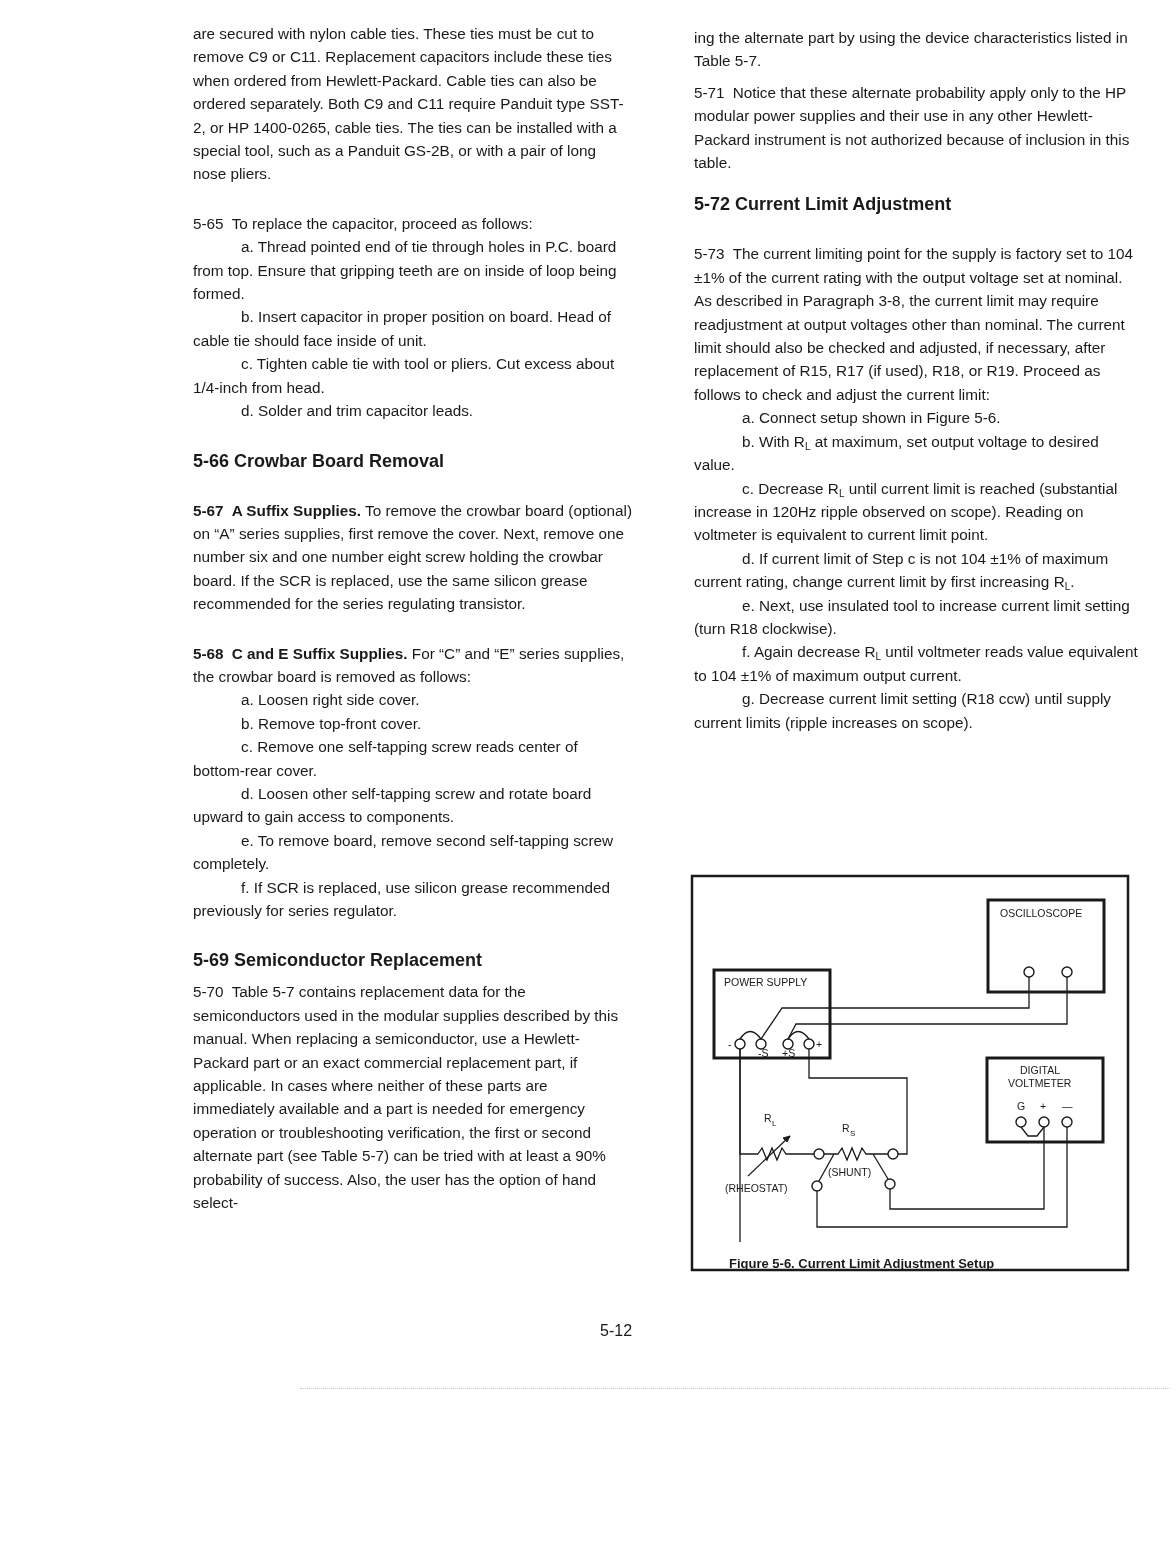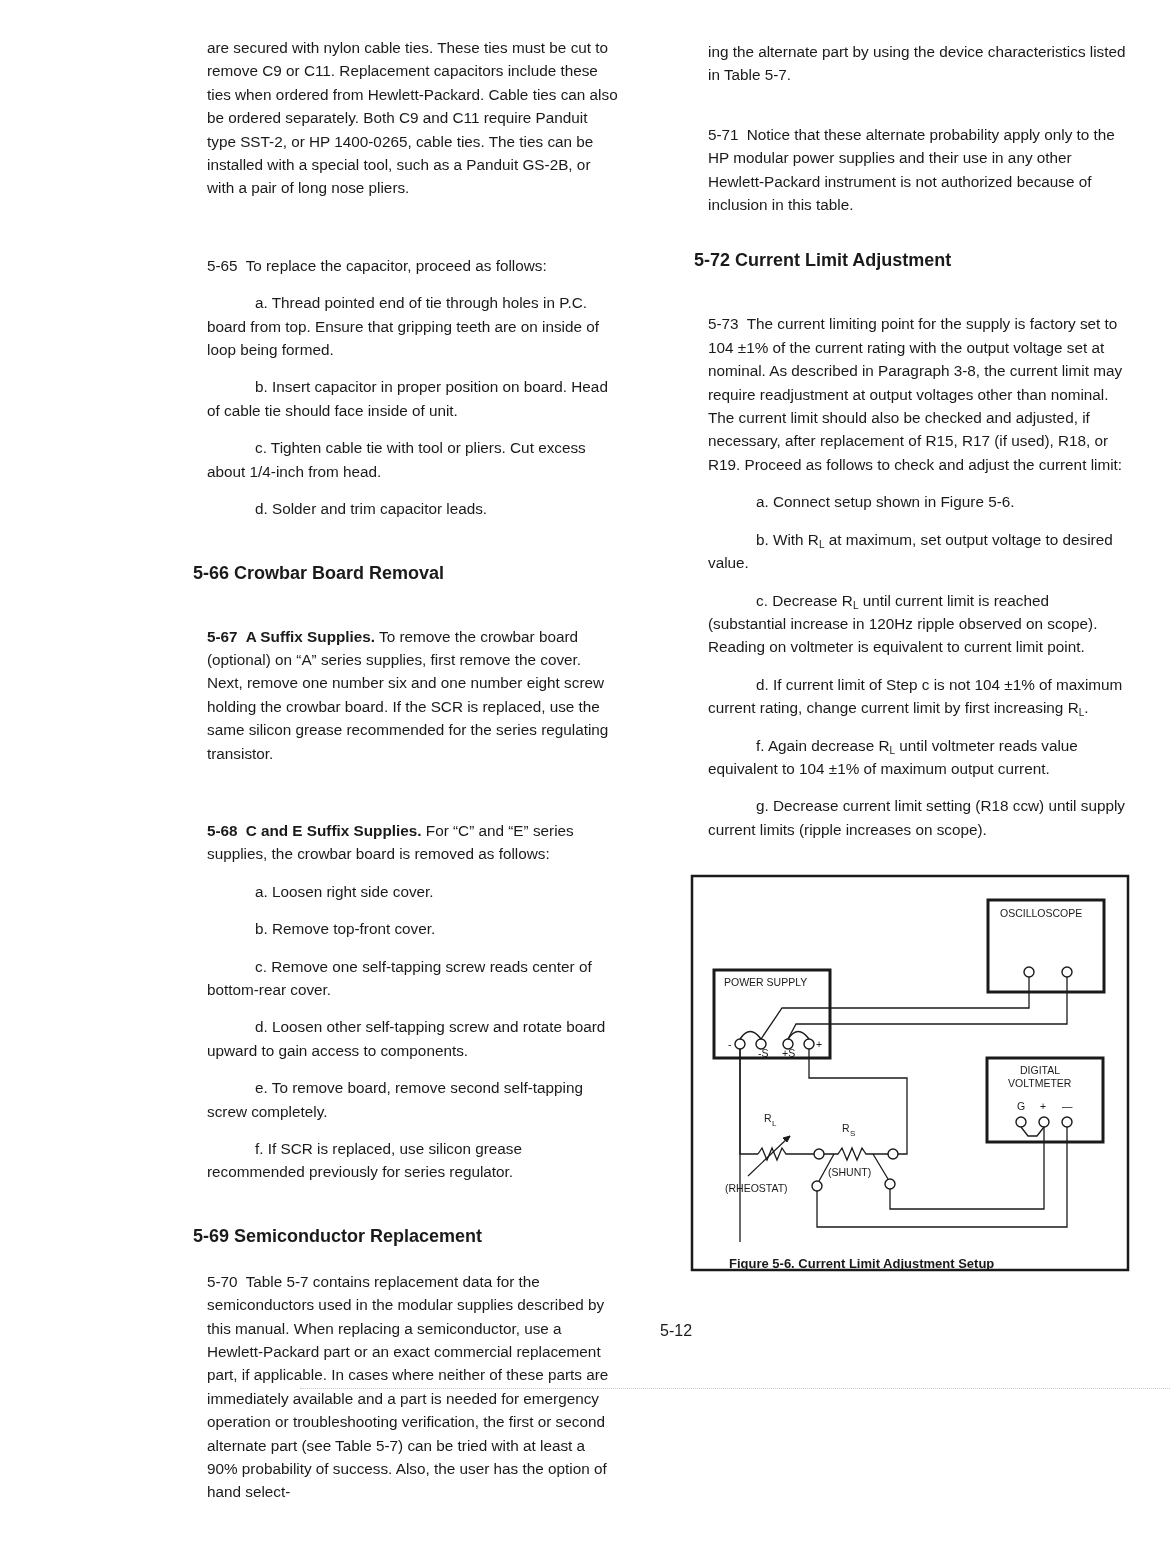--- a/index.html
+++ b/index.html
@@ -1,30 +1,30 @@
 <!DOCTYPE html>
 <html><head>
 <meta charset="utf-8">
 <style>
   html, body { margin: 0; padding: 0; background: #ffffff; }
   body { width: 1176px; height: 1544px; position: relative; overflow: hidden;
          font-family: "Liberation Sans", sans-serif; color: #1a1a1a; }
   .col { position: absolute; font-size: 15.3px; line-height: 23.4px; }
   .col-left { left: 193px; top: 22px; width: 440px; }
   .col-right { left: 694px; top: 26px; width: 448px; }
-  p { margin: 14px; }
+  p { margin: 0; }
   .gap-s { height: 8px; }
   .gap-m { height: 18px; }
   .gap-l { height: 26px; }
   .ind { text-indent: 48px; }
   .heading { font-weight: bold; font-size: 18px; line-height: 24px; margin: 0; }
   .pnum { margin-right: 8px; }
   .bold { font-weight: bold; }
   sub { font-size: 10px; vertical-align: -3px; line-height: 0; }
-  .page-number { position: absolute; left: 660px; top: 1322px; font-size: 16px; }
+  .page-number { position: absolute; left: 600px; top: 1322px; font-size: 16px; }
   .figure { position: absolute; left: 690px; top: 874px; width: 368px; height: 400px; }
   .figure svg { display: block; }
   .fig-caption { position: absolute; left: 729px; top: 1256px; font-weight: bold; font-size: 13px; }
   .dlabel { font-family: "Liberation Sans", sans-serif; font-size: 10.5px; fill: #1a1a1a; }
   .scan-dots { position: absolute; left: 300px; top: 1388px; width: 870px; height: 1px;
                border-top: 1px dotted #c8c8c8; }
 </style>
 </head>
 <body>
 
@@ -59,20 +59,21 @@
   <div class="gap-s"></div>
   <p><span class="pnum">5-71</span><span>Notice that these alternate probability apply only to the HP modular power supplies and their use in any other Hewlett-Packard instrument is not authorized because of inclusion in this table.</span></p>
   <div class="gap-m"></div>
   <h2 class="heading">5-72  Current Limit Adjustment</h2>
   <div class="gap-l"></div>
   <p><span class="pnum">5-73</span><span>The current limiting point for the supply is factory set to 104 ±1% of the current rating with the output voltage set at nominal. As described in Paragraph 3-8, the current limit may require readjustment at output voltages other than nominal. The current limit should also be checked and adjusted, if necessary, after replacement of R15, R17 (if used), R18, or R19. Proceed as follows to check and adjust the current limit:</span></p>
   <p class="ind">a.  Connect setup shown in Figure 5-6.</p>
   <p class="ind"><span>b.  With R</span><sub>L</sub><span> at maximum, set output voltage to desired value.</span></p>
   <p class="ind"><span>c.  Decrease R</span><sub>L</sub><span> until current limit is reached (substantial increase in 120Hz ripple observed on scope). Reading on voltmeter is equivalent to current limit point.</span></p>
   <p class="ind"><span>d.  If current limit of Step c is not 104 ±1% of maximum current rating, change current limit by first increasing R</span><sub>L</sub><span>.</span></p>
+  <p class="ind">e.  Next, use insulated tool to increase current limit setting (turn R18 clockwise).</p>
   <p class="ind"><span>f.  Again decrease R</span><sub>L</sub><span> until voltmeter reads value equivalent to 104 ±1% of maximum output current.</span></p>
   <p class="ind">g.  Decrease current limit setting (R18 ccw) until supply current limits (ripple increases on scope).</p>
 </div>
 
 <div class="figure">
   <svg width="440" height="400" viewBox="0 0 440 400" xmlns="http://www.w3.org/2000/svg">
     <g fill="none" stroke="#1a1a1a">
 
       <rect x="2" y="2" width="436" height="394" stroke-width="2.5"></rect>
 

